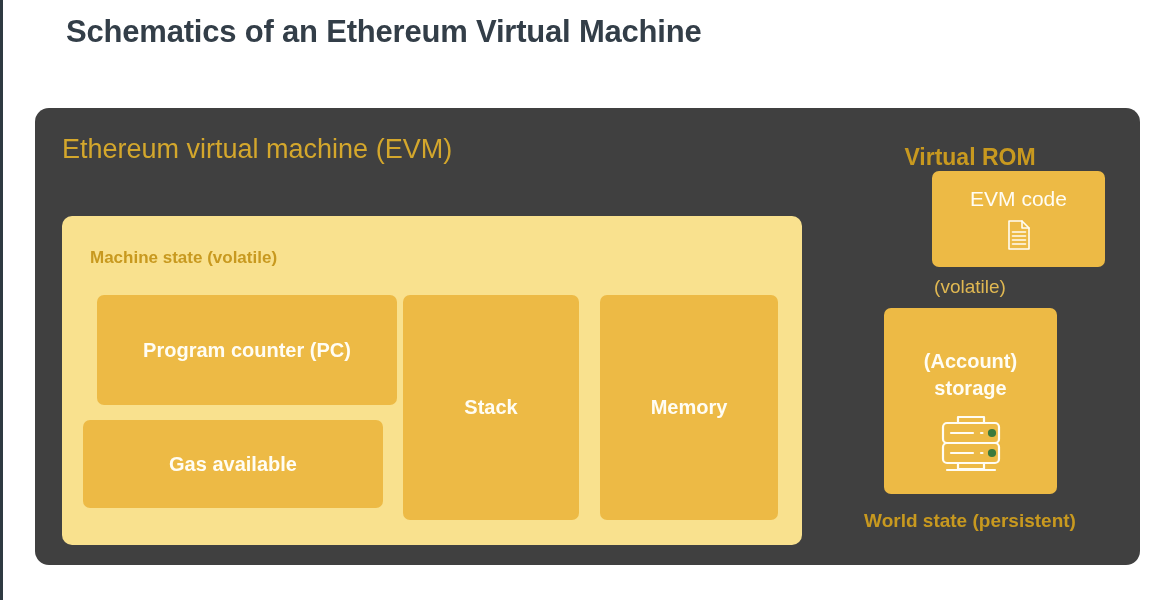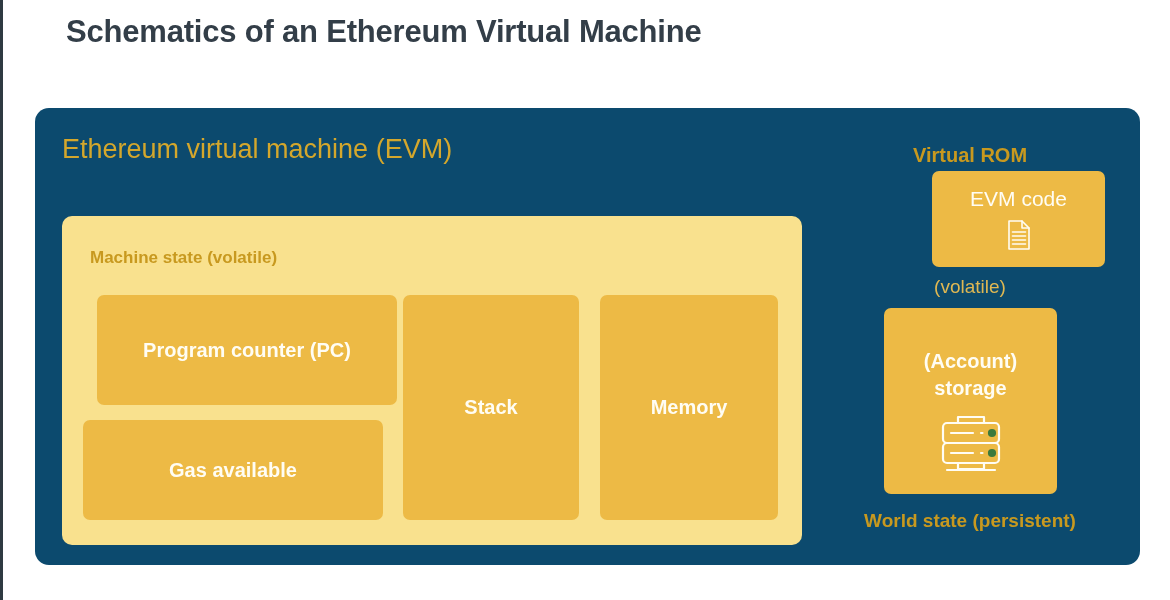--- a/index.html
+++ b/index.html
@@ -36,21 +36,21 @@
     margin-left: 32px;
   }
 
   
   .evm-panel {
     position: absolute;
     left: 35px;
     top: 108px;
     width: 1105px;
     height: 457px;
-    background: #0c4a6e;
+    background: #404040;
     border-radius: 14px;
   }
 
   .evm-title {
     position: absolute;
     left: 27px;
     top: 26px;
     font-size: 27px;
     font-weight: normal;
     color: #D4A72C;
@@ -92,42 +92,42 @@
     box-sizing: border-box;
   }
 
   .tile-pc {
     left: 62px;  top: 187px;
     width: 300px; height: 110px;
     font-size: 20px;
   }
   .tile-gas {
     left: 48px;  top: 312px;
-    width: 300px; height: 100px;
+    width: 300px; height: 88px;
     font-size: 20px;
   }
   .tile-stack {
     left: 368px; top: 187px;
     width: 176px; height: 225px;
     font-size: 20px;
   }
   .tile-memory {
     left: 565px; top: 187px;
     width: 178px; height: 225px;
     font-size: 20px;
   }
 
   
   .rom-label {
     position: absolute;
     left: 800px;
     top: 36px;
     width: 270px;
     text-align: center;
-    font-size: 20px;
+    font-size: 23px;
     font-weight: bold;
     color: #C8991F;
     white-space: nowrap;
   }
 
   .tile-evmcode {
     left: 849px; top: 63px;
     width: 173px; height: 96px;
     flex-direction: column;
     font-weight: normal;

